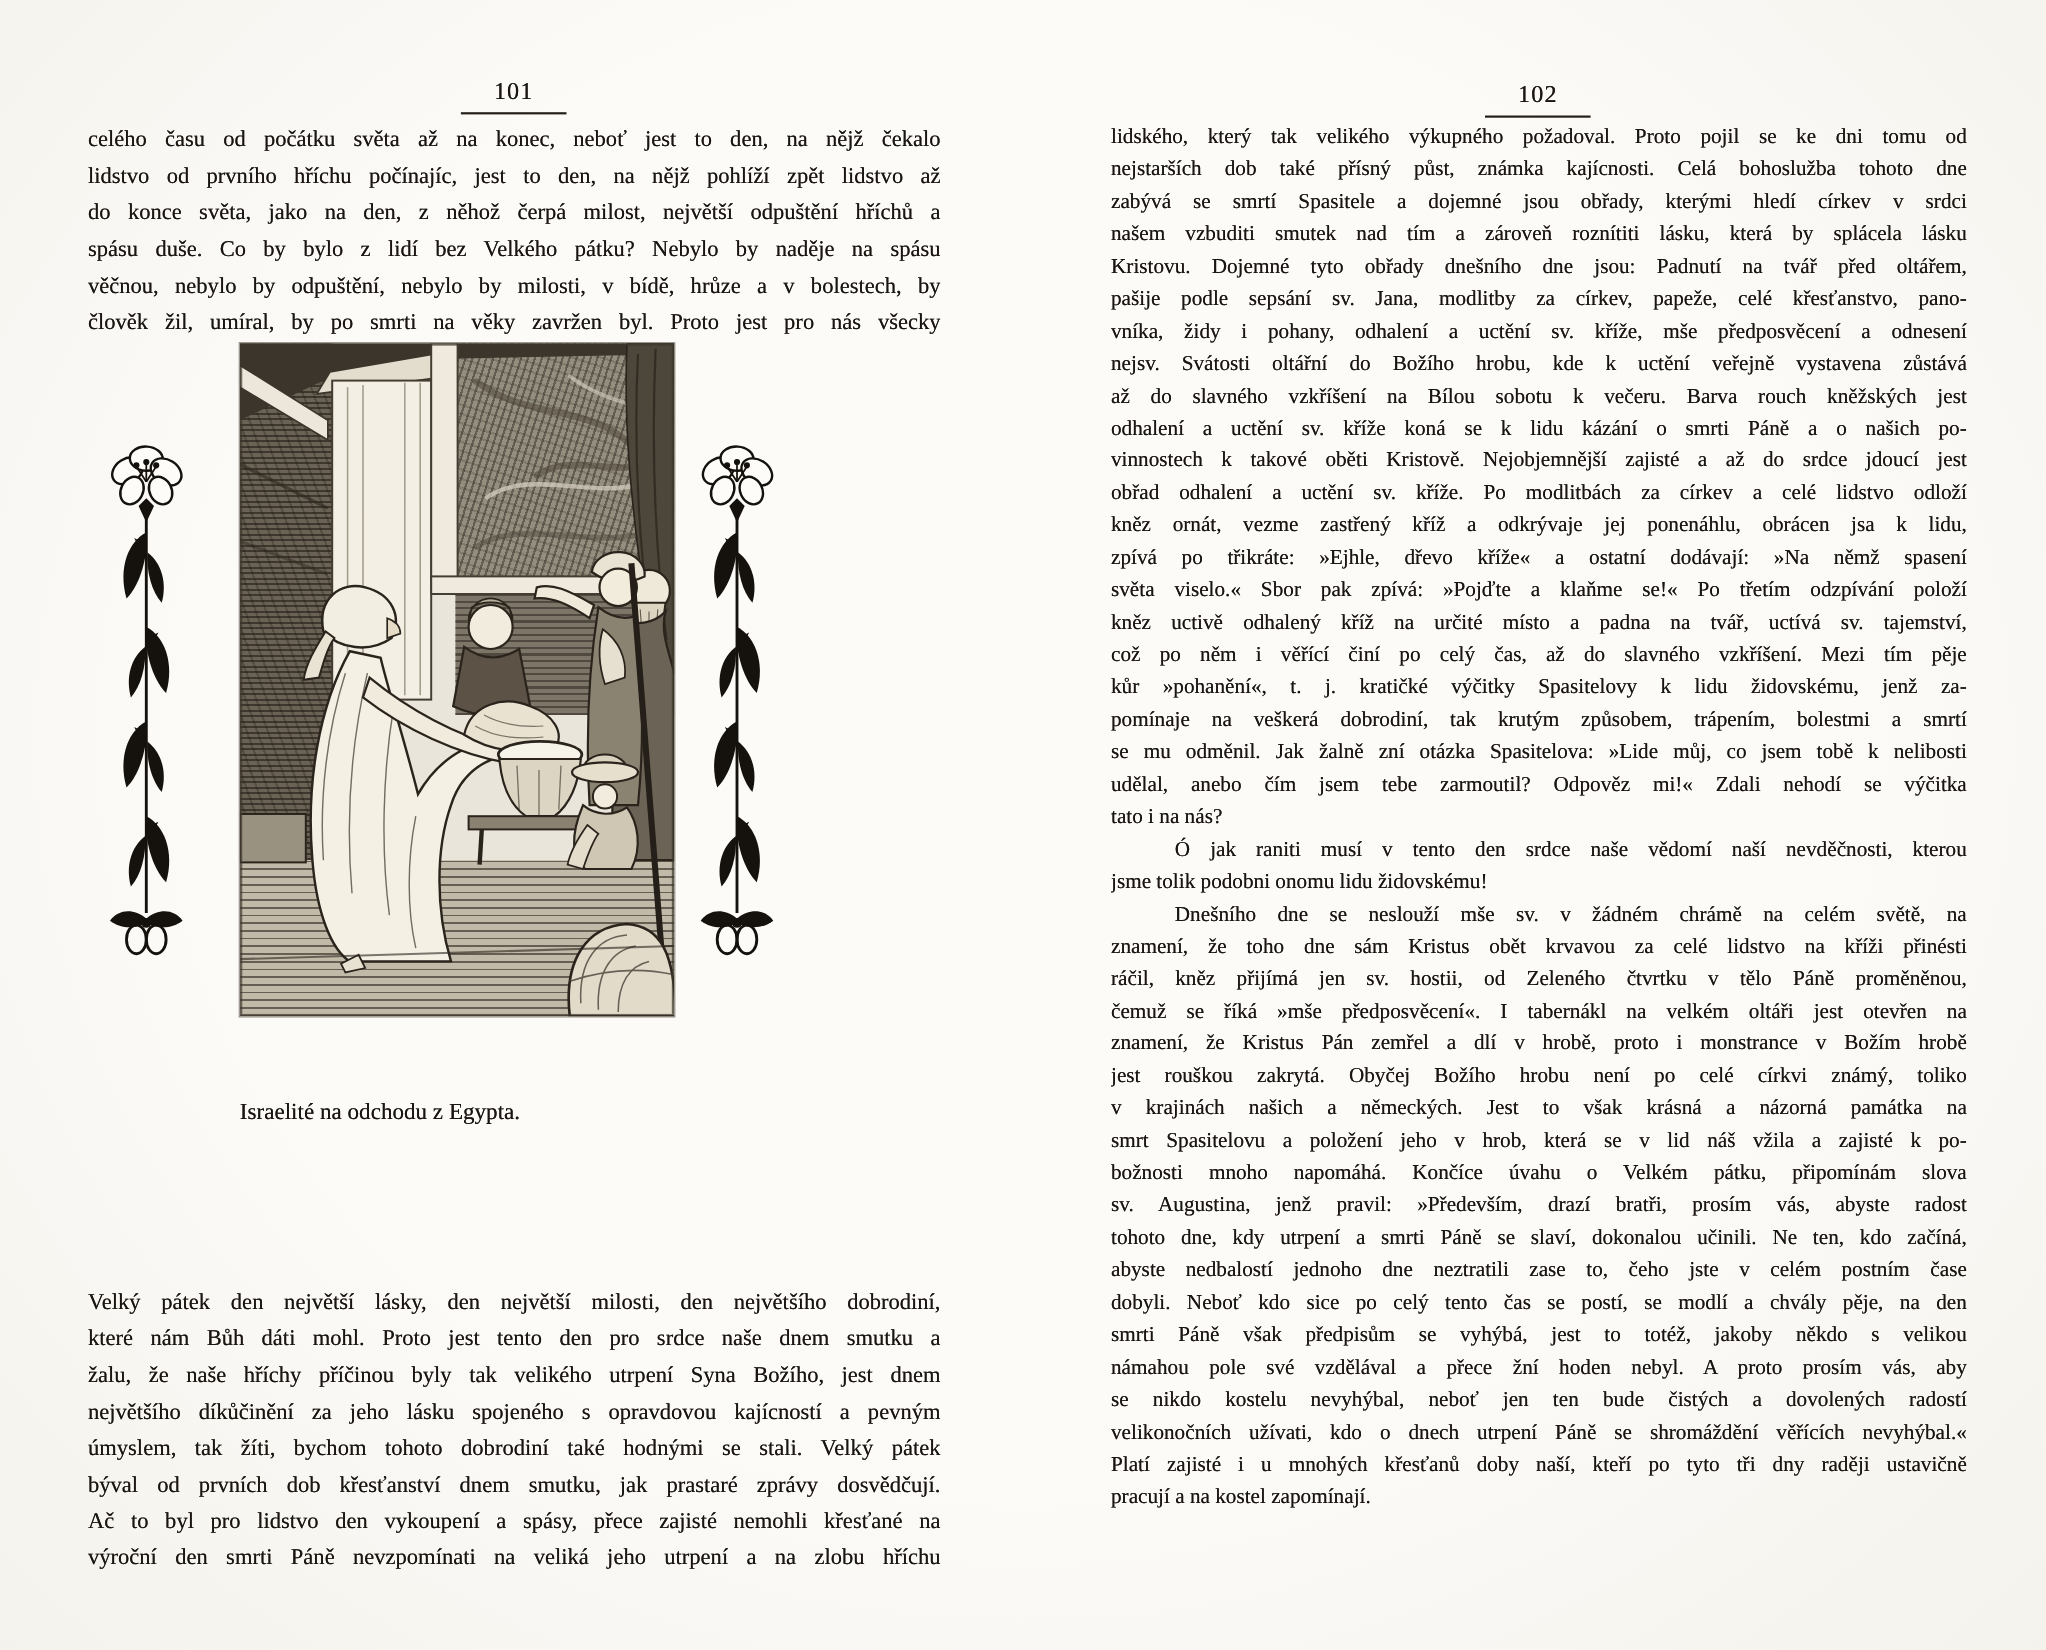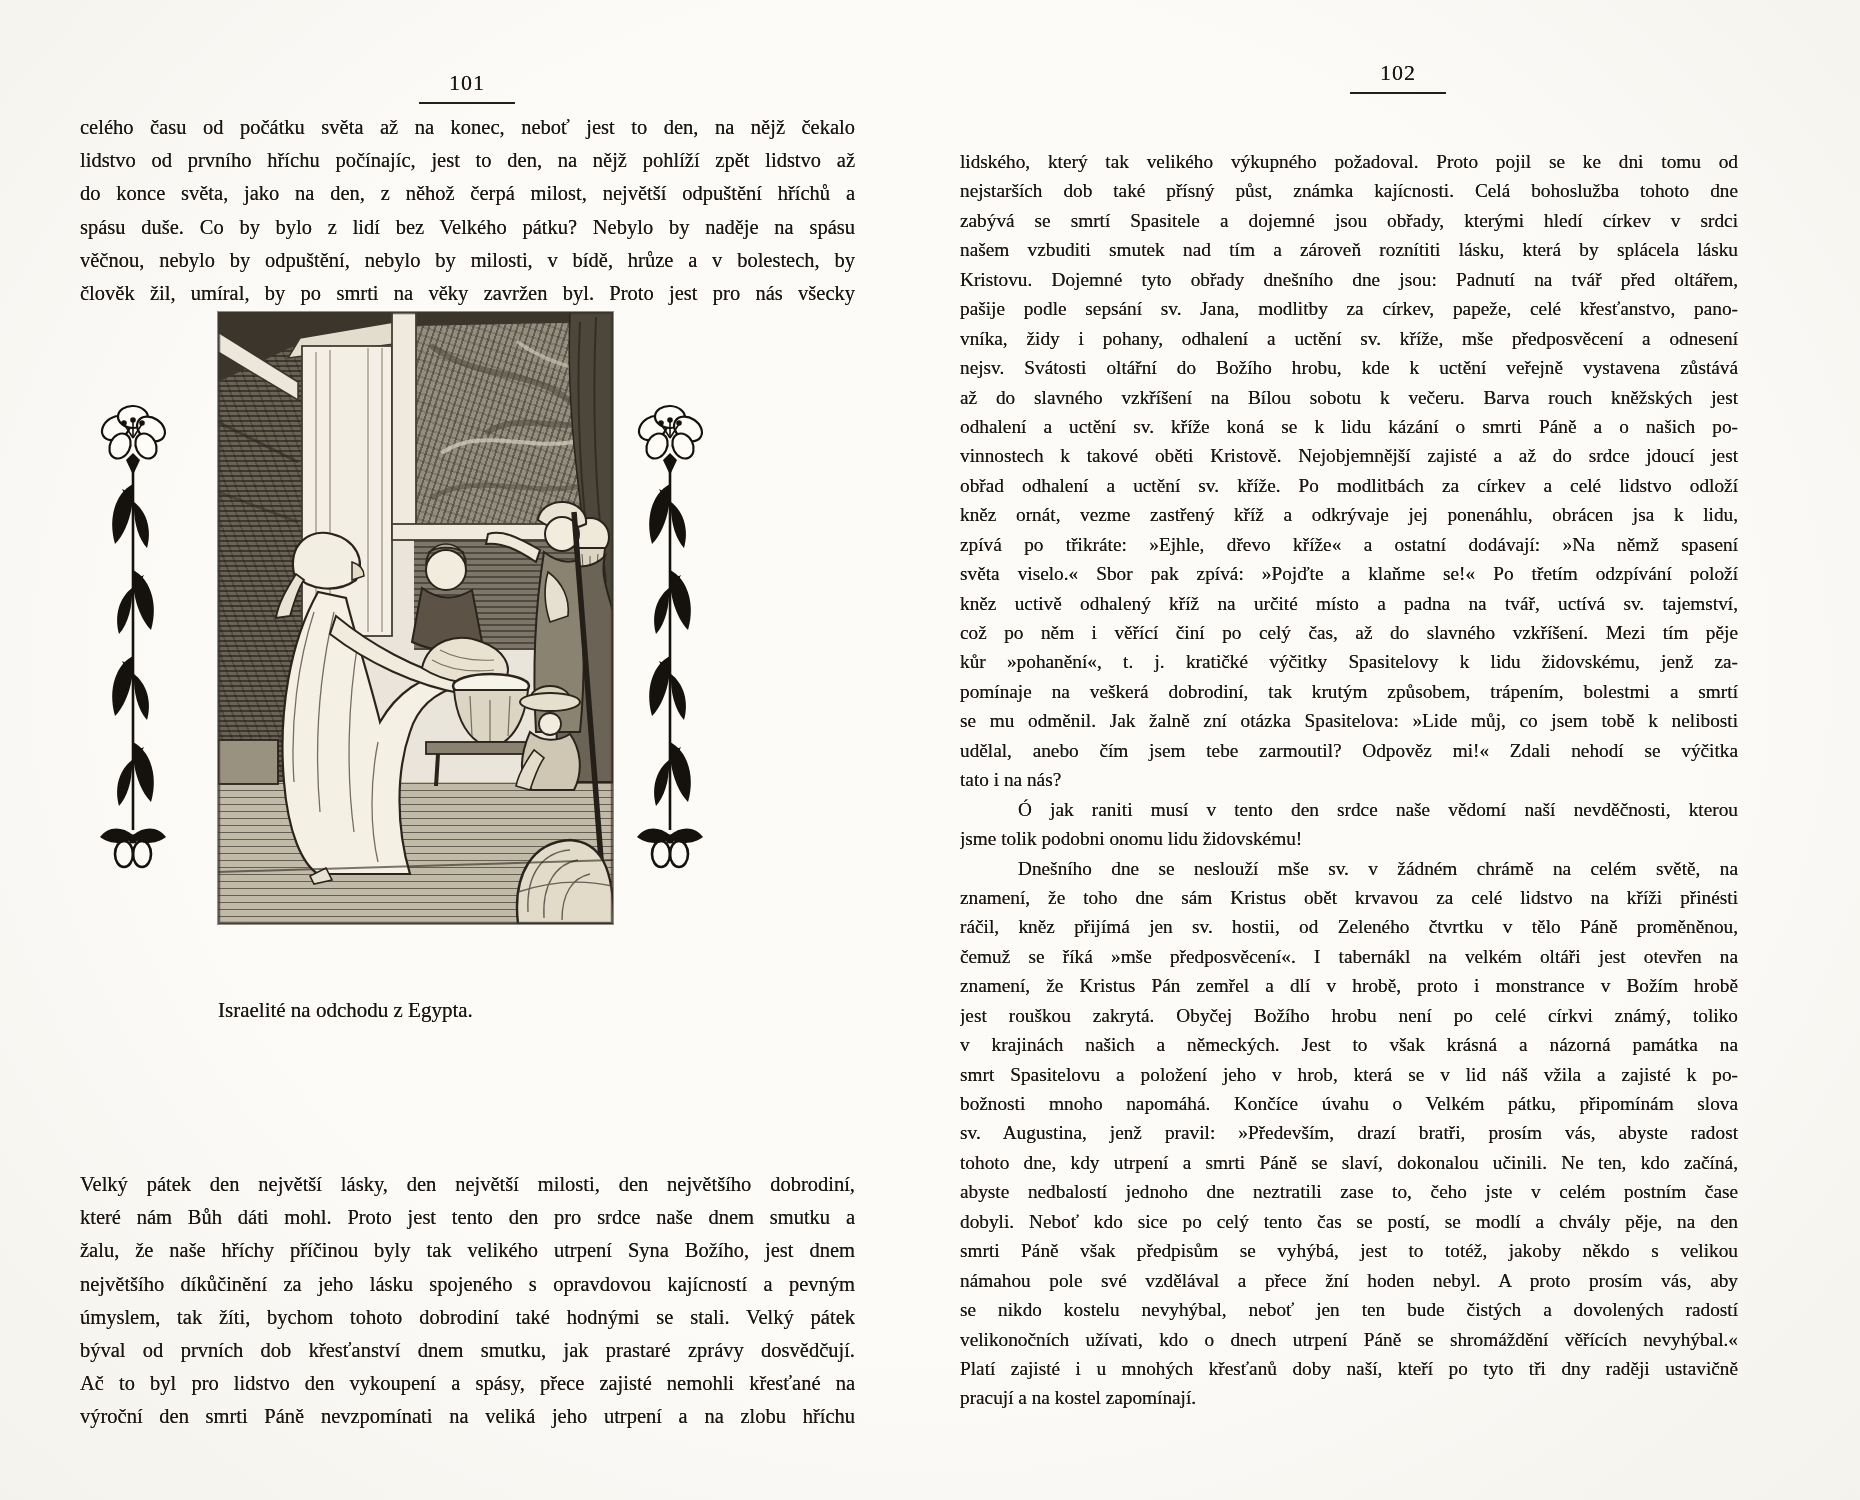--- a/index.html
+++ b/index.html
@@ -10,27 +10,27 @@
     color:#1a1511;
   }
   .sheet{position:absolute;inset:0;padding-left:16px;}
   .pagenum{
     position:absolute;width:96px;text-align:center;
     font-size:22px;letter-spacing:1px;padding-bottom:6px;
     border-bottom:2.5px solid #241e18;
     text-shadow:0 0 .6px rgba(26,21,17,.85);
   }
   #pn-left{left:419px;top:70px;}
-  #pn-right{left:1350px;top:60px;}
+  #pn-right{left:1350px;top:73px;}
   .textblock{position:absolute;text-shadow:0 0 .6px rgba(26,21,17,.8);}
   .l-col{left:80px;width:775px;font-size:20.5px;}
   .l-col .tline{height:33.2px;line-height:33.2px;}
   #para-top-left{top:111px;}
   #para-bottom-left{top:1168px;}
-  .r-col{left:960px;width:778px;font-size:19.3px;margin-top:37px;}
+  .r-col{left:1010px;width:778px;font-size:19.3px;}
   .r-col .tline{height:29.45px;line-height:29.45px;}
   #right-col{top:110px;}
   .tline{
     text-align:justify;text-align-last:justify;
     overflow:hidden;white-space:normal;
   }
   .tline.endline{text-align-last:left;}
   .tline.ind{text-indent:58px;}
   
   .figure-box{

